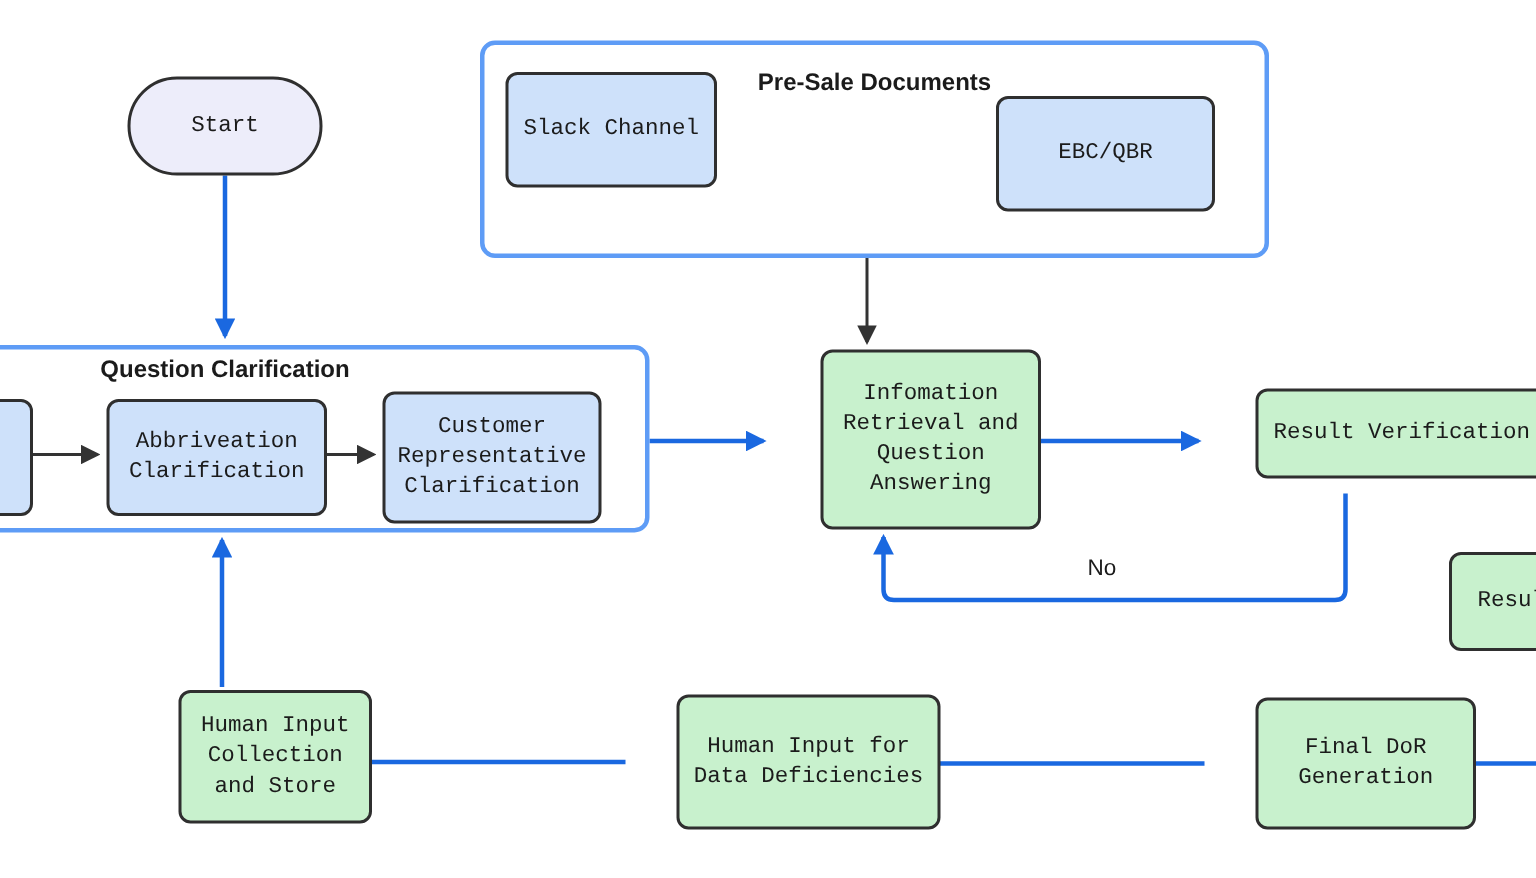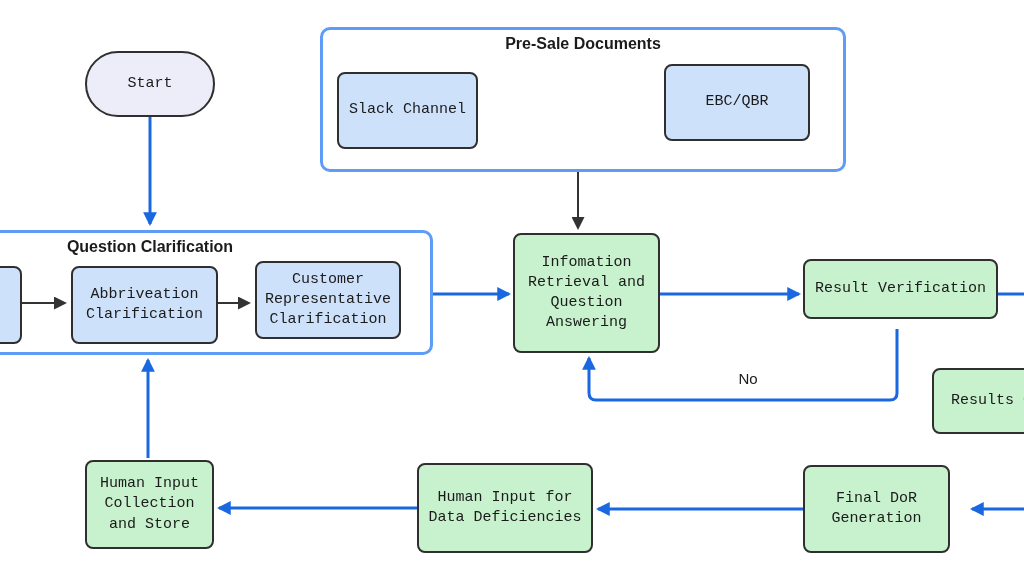--- a/index.html
+++ b/index.html
@@ -30,38 +30,38 @@
     display:flex;align-items:center;justify-content:center;
     text-align:center;
     font-size:15px;line-height:1.35;
     white-space:pre-line;
     border:2px solid var(--node-border);
     border-radius:8px;
     padding:4px 8px;
     font-family:Liberation Mono, monospace;
   }
   .blue-node{background:var(--blue-node-fill);}
-  .green-node{background:var(--green-node-fill);}
+  .green-node{background:var(--green-node-fill);margin-left:34px;}
   .start-node{background:var(--start-fill);border-radius:33px;}
   .container-frame{
     position:absolute;
     box-sizing:border-box;
     border:3px solid var(--container-border);
     border-radius:10px;
     background:transparent;
   }
   .container-title{
     position:absolute;
     font-weight:700;font-size:16px;
     text-align:center;
     white-space:nowrap;
   }
   .edge-label{
     position:absolute;
-    font-size:15px;text-align:center;
+    font-size:15px;text-align:left;
     background:#fff;
   }
   .clipped-text{justify-content:flex-start;padding-left:17px;white-space:nowrap;}
 </style>
 </head>
 <body>
 
 <div class="canvas">
 
   <svg class="edges" viewBox="0 0 1024 585" xmlns="http://www.w3.org/2000/svg">
@@ -83,30 +83,30 @@
     <path class="edge-blue" d="M897,329 L897,393 Q897,400 890,400 L596,400 Q589,400 589,393 L589,358" marker-end="url(#arrowBlue)"></path>
     <path class="edge-blue" d="M1026,509 L972,509" marker-end="url(#arrowBlue)"></path>
     <path class="edge-blue" d="M803,509 L598,509" marker-end="url(#arrowBlue)"></path>
     <path class="edge-blue" d="M417,508 L219,508" marker-end="url(#arrowBlue)"></path>
     <path class="edge-blue" d="M148,458 L148,360" marker-end="url(#arrowBlue)"></path>
   </svg>
 
   <div class="node start-node" style="left:85px;top:51px;width:130px;height:66px;">Start</div>
 
   <div class="container-frame" style="left:320px;top:27px;width:526px;height:145px;"></div>
-  <div class="container-title" style="left:320px;top:35px;width:526px;">Pre-Sale Documents</div>
-  <div class="node blue-node" style="left:337px;top:72px;width:141px;height:77px;">Slack Channel</div>
+  <div class="container-title" style="left:320px;top:47px;width:526px;">Pre-Sale Documents</div>
+  <div class="node blue-node" style="left:337px;top:48px;width:141px;height:77px;">Slack Channel</div>
   <div class="node blue-node" style="left:664px;top:64px;width:146px;height:77px;">EBC/QBR</div>
 
   <div class="container-frame" style="left:-45px;top:230px;width:478px;height:125px;"></div>
   <div class="container-title" style="left:40px;top:238px;width:220px;">Question Clarification</div>
   <div class="node blue-node" style="left:-55px;top:266px;width:77px;height:78px;"></div>
   <div class="node blue-node" style="left:71px;top:266px;width:147px;height:78px;">Abbriveation
 Clarification</div>
-  <div class="node blue-node" style="left:255px;top:261px;width:146px;height:78px;">Customer
+  <div class="node blue-node" style="left:255px;top:261px;width:146px;height:88px;">Customer
 Representative
 Clarification</div>
 
   <div class="node green-node" style="left:513px;top:233px;width:147px;height:120px;">Infomation
 Retrieval and
 Question
 Answering</div>
   <div class="node green-node" style="left:803px;top:259px;width:195px;height:60px;">Result Verification</div>
   <div class="node green-node clipped-text" style="left:932px;top:368px;width:150px;height:66px;">Results C</div>
   <div class="node green-node" style="left:803px;top:465px;width:147px;height:88px;">Final DoR

